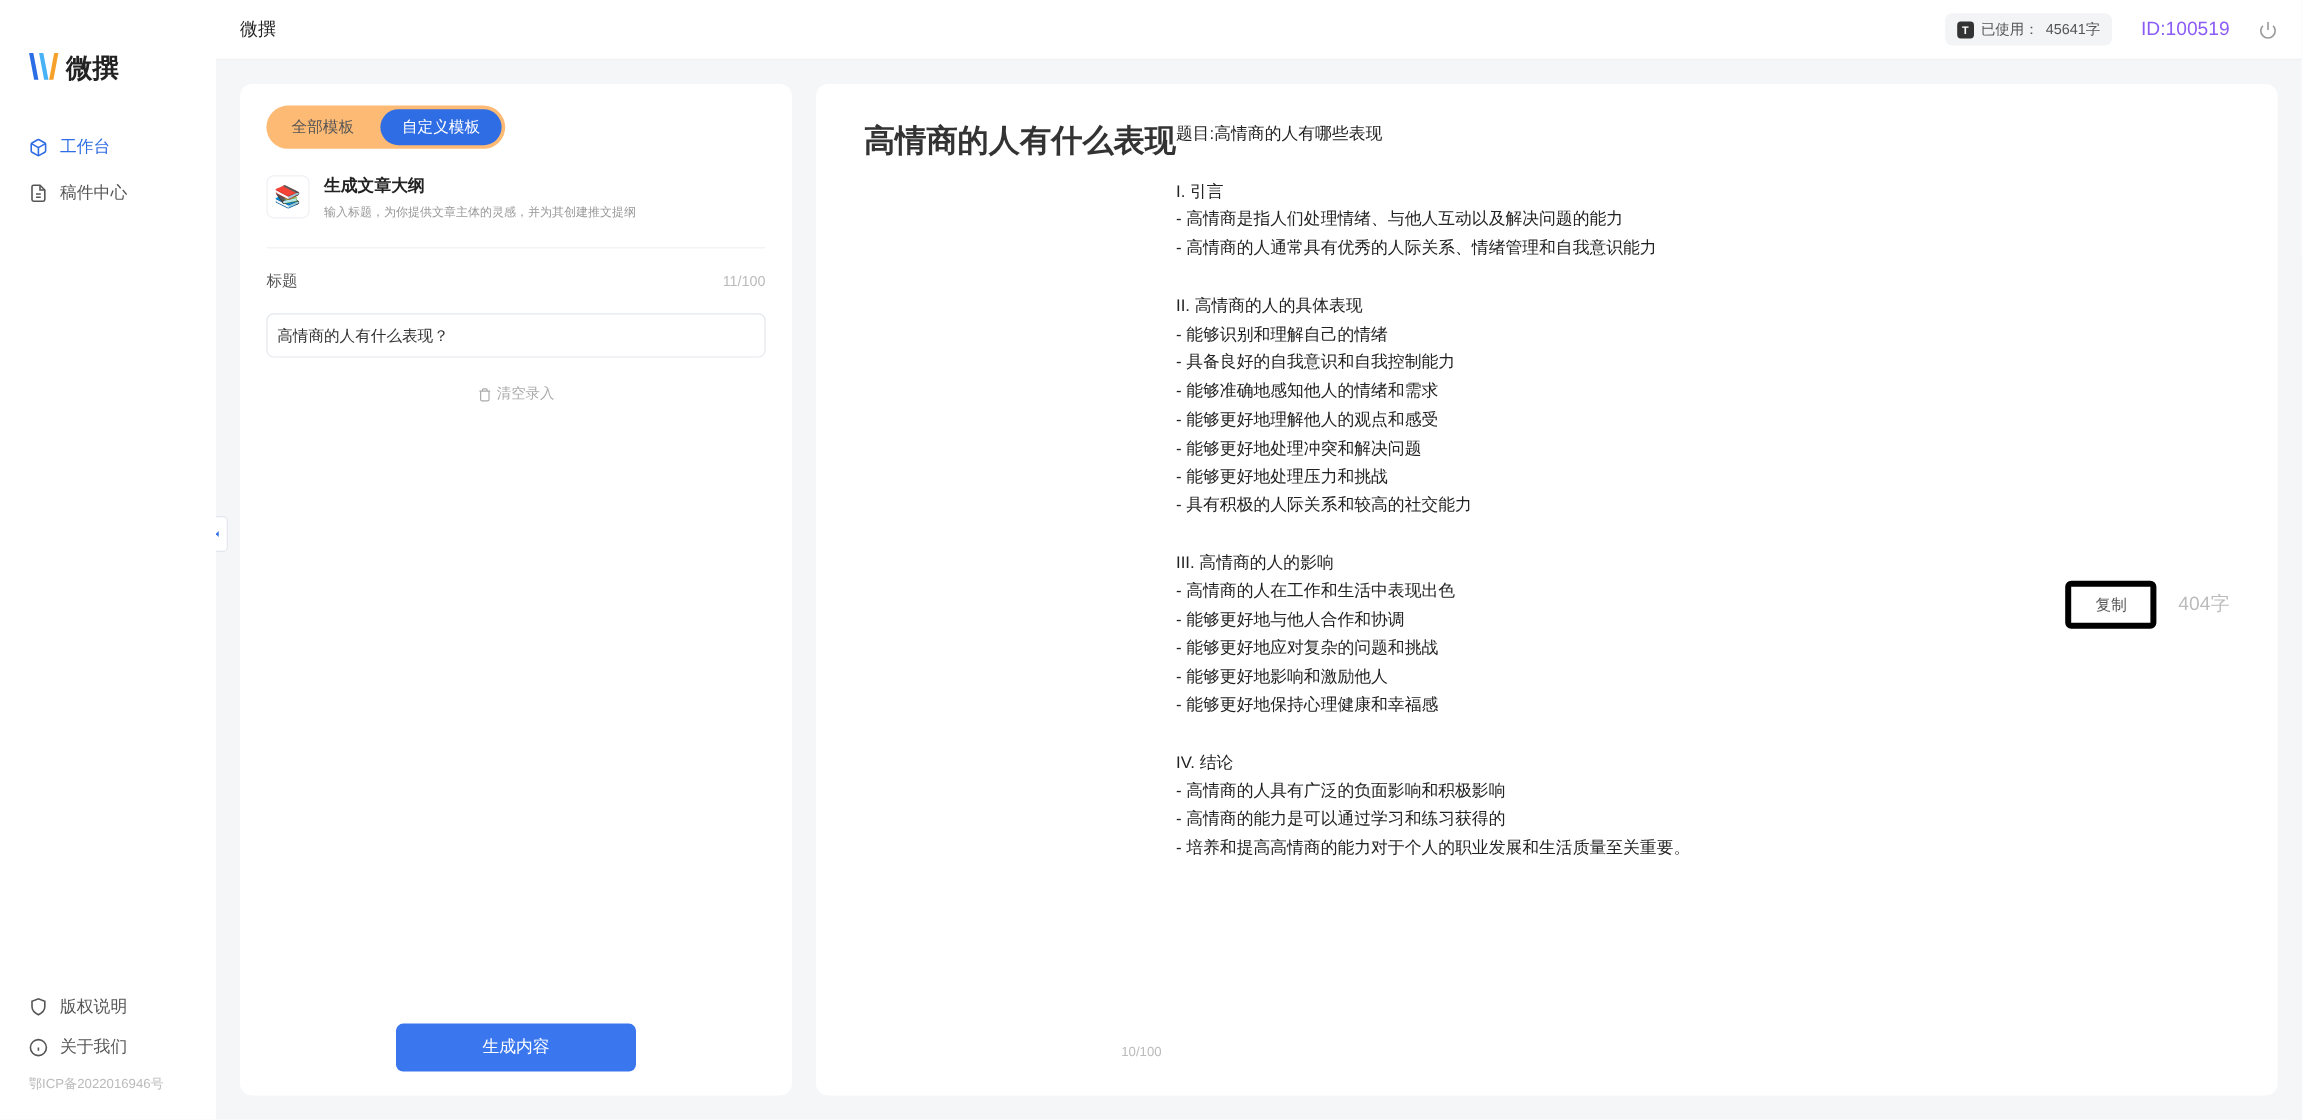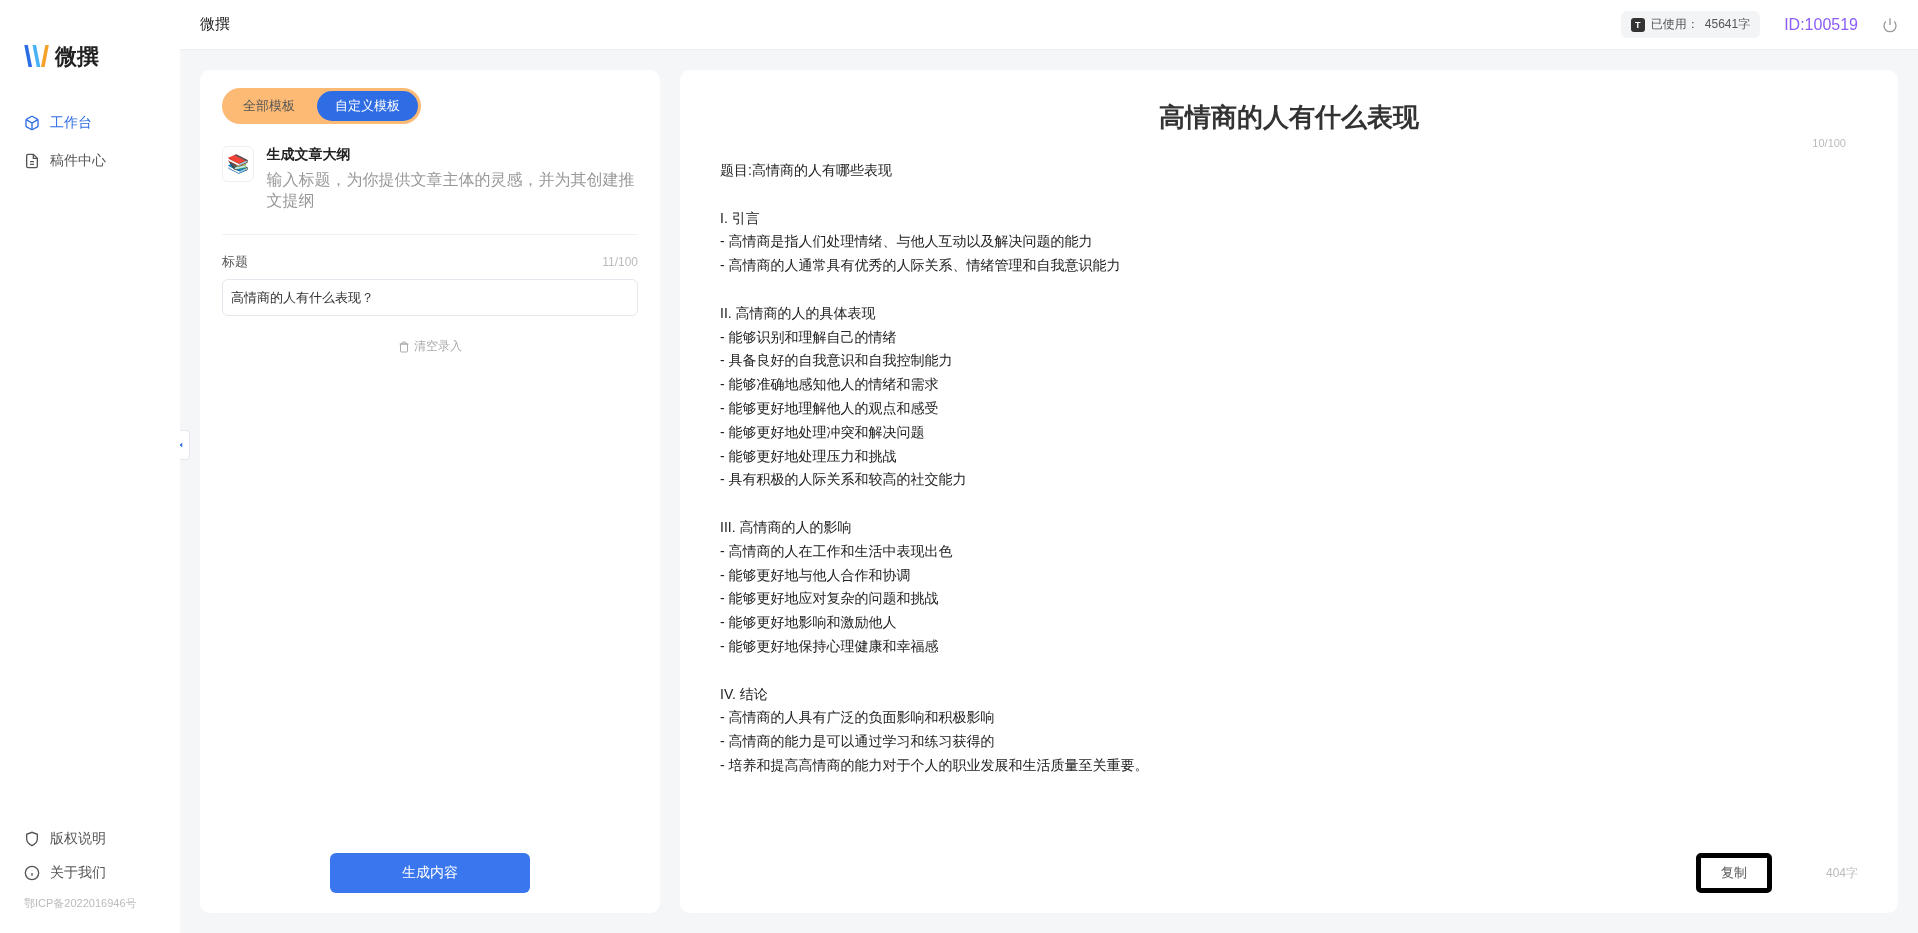--- a/index.html
+++ b/index.html
@@ -38,45 +38,45 @@
 .collapse-handle { position: absolute; left: -8px; top: 380px; width: 18px; height: 30px; background: #fff; border: 1px solid #e4e7ed; border-radius: 4px; display: flex; align-items: center; justify-content: center; cursor: pointer; color: #2f6de5; z-index: 5; }
 
 .left-panel { width: 460px; background: #fff; border-radius: 10px; display: flex; flex-direction: column; padding: 18px 22px 20px; }
 .tabs { display: flex; gap: 4px; background: #fdba74; border-radius: 999px; padding: 3px; width: fit-content; }
 .tab { font-size: 13px; padding: 6px 18px; border-radius: 999px; color: #555; cursor: pointer; }
 .tab.active { background: #2f6de5; color: #fff; }
 
 .template-card { display: flex; gap: 12px; margin-top: 22px; align-items: flex-start; }
 .template-thumb { width: 36px; height: 36px; background: #fff; border: 1px solid #eef0f3; border-radius: 6px; display: flex; align-items: center; justify-content: center; font-size: 18px; }
 .template-title { font-size: 14px; font-weight: 600; color: #222; }
-.template-desc { font-size: 16px; color: #999; margin-top: 6px; }
+.template-desc { font-size: 10px; color: #999; margin-top: 6px; }
 
 .hr { border: none; border-top: 1px solid #f0f1f4; margin: 22px 0 18px; }
 
-.label-row { display: flex; align-items: center; justify-content: space-between; margin-bottom: 8px; }
+.label-row { display: flex; align-items: center; justify-content: space-between; margin-bottom: 18px; }
 .label-text { font-size: 13px; color: #555; }
 .count-text { font-size: 12px; color: #bbb; }
 
 .title-input { width: 100%; border: 1px solid #e4e7ed; border-radius: 6px; padding: 10px 8px; font-size: 13px; color: #333; outline: none; }
 
 .clear-row { display: flex; align-items: center; justify-content: center; gap: 4px; margin-top: 22px; font-size: 12px; color: #aaa; cursor: pointer; }
 
 .left-panel .spacer { flex: 1; }
 .generate-btn { width: 200px; margin: 0 auto; background: #3a77ef; color: #fff; border: none; border-radius: 6px; padding: 11px 0; font-size: 14px; cursor: pointer; }
 
-.right-panel { flex: 1; background: #fff; border-radius: 10px; padding: 30px 40px 20px; display: flex; flex-direction: column; position: relative; }
+.right-panel { flex: 1; background: #fff; border-radius: 10px; padding: 30px 40px 20px; display: flex; flex-direction: row; position: relative; }
 .doc-title-row { position: relative; margin-bottom: 24px; }
 .doc-title { font-family: "Songti SC", "SimSun", serif; font-size: 26px; font-weight: 600; text-align: center; }
 .doc-title-count { position: absolute; right: 12px; bottom: -14px; font-size: 11px; color: #bbb; }
 
 .doc-body { font-size: 14px; line-height: 1.7; color: #222; white-space: pre-wrap; flex: 1; overflow: auto; }
 
 .right-footer { display: flex; align-items: center; justify-content: flex-end; gap: 18px; padding-top: 14px; }
 .copy-btn { border: 5px solid #000000; background: #fff; border-radius: 5px; padding: 6px 20px; font-size: 13px; color: #555; cursor: pointer; }
-.char-count { font-size: 12px; color: #bbb; margin-left: 36px; }
+.char-count { font-size: 16px; color: #bbb; }
 
 svg { display: block; }
 </style>
 </head>
 <body>
 
 <div class="app">
 
   <aside class="sidebar">
     <div class="logo">

